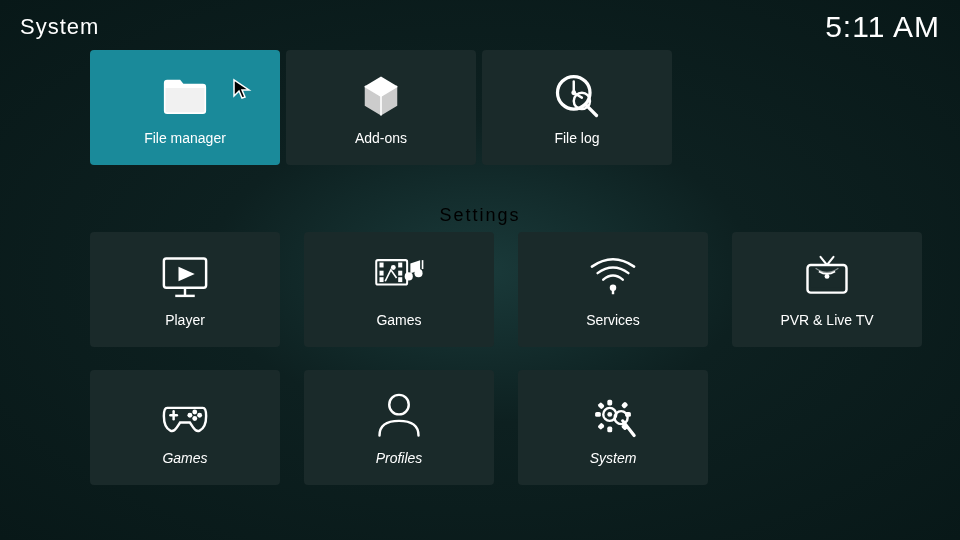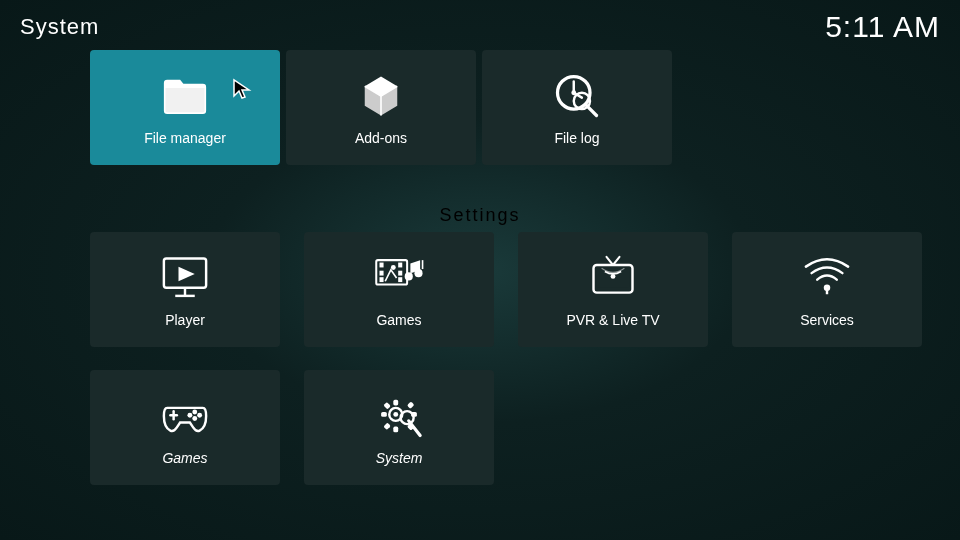--- a/index.html
+++ b/index.html
@@ -220,46 +220,46 @@
         <line x1="61" y1="21" x2="61" y2="10" stroke="white" stroke-width="2"></line>
       </svg>
     </div>
     <span class="tile-label">Games</span>
   </div>
 
   <div class="tile">
     <div class="tile-icon">
       <svg viewBox="0 0 64 64" xmlns="http://www.w3.org/2000/svg">
 
-        <line x1="24" y1="6" x2="32" y2="16" stroke="white" stroke-width="2.5" stroke-linecap="round"></line>
-        <line x1="40" y1="6" x2="32" y2="16" stroke="white" stroke-width="2.5" stroke-linecap="round"></line>
-        <rect x="8" y="16" width="48" height="34" rx="4" fill="none" stroke="white" stroke-width="3"></rect>
-        <rect x="12" y="20" width="40" height="24" rx="2" fill="#1a2a2a"></rect>
-
-        <path d="M22 24 Q32 30 42 24" fill="none" stroke="white" stroke-width="2"></path>
-        <path d="M18 20 Q32 30 46 20" fill="none" stroke="white" stroke-width="1.5" opacity="0.5"></path>
-        <circle cx="32" cy="30" r="3" fill="white"></circle>
-      </svg>
-    </div>
-    <span class="tile-label">PVR &amp; Live TV</span>
-  </div>
-
-  <div class="tile">
-    <div class="tile-icon">
-      <svg viewBox="0 0 64 64" xmlns="http://www.w3.org/2000/svg">
-
         <circle cx="32" cy="44" r="4" fill="white"></circle>
         <path d="M20 34 Q32 24 44 34" fill="none" stroke="white" stroke-width="3" stroke-linecap="round"></path>
         <path d="M13 26 Q32 12 51 26" fill="none" stroke="white" stroke-width="3" stroke-linecap="round"></path>
         <path d="M6 18 Q32 0 58 18" fill="none" stroke="white" stroke-width="3" stroke-linecap="round"></path>
         <line x1="32" y1="44" x2="32" y2="52" stroke="white" stroke-width="3"></line>
       </svg>
     </div>
     <span class="tile-label">Services</span>
   </div>
+
+  <div class="tile">
+    <div class="tile-icon">
+      <svg viewBox="0 0 64 64" xmlns="http://www.w3.org/2000/svg">
+
+        <line x1="24" y1="6" x2="32" y2="16" stroke="white" stroke-width="2.5" stroke-linecap="round"></line>
+        <line x1="40" y1="6" x2="32" y2="16" stroke="white" stroke-width="2.5" stroke-linecap="round"></line>
+        <rect x="8" y="16" width="48" height="34" rx="4" fill="none" stroke="white" stroke-width="3"></rect>
+        <rect x="12" y="20" width="40" height="24" rx="2" fill="#1a2a2a"></rect>
+
+        <path d="M22 24 Q32 30 42 24" fill="none" stroke="white" stroke-width="2"></path>
+        <path d="M18 20 Q32 30 46 20" fill="none" stroke="white" stroke-width="1.5" opacity="0.5"></path>
+        <circle cx="32" cy="30" r="3" fill="white"></circle>
+      </svg>
+    </div>
+    <span class="tile-label">PVR &amp; Live TV</span>
+  </div>
 </div>
 
 <div id="grid-row-2">
 
   <div class="tile">
     <div class="tile-icon">
       <svg viewBox="0 0 64 64" xmlns="http://www.w3.org/2000/svg">
 
         <path d="M10 22 Q6 22 6 32 Q6 46 14 50 Q18 52 22 46 L26 40 L38 40 L42 46 Q46 52 50 50 Q58 46 58 32 Q58 22 54 22 Z" fill="none" stroke="white" stroke-width="3"></path>
 
@@ -269,20 +269,30 @@
         <circle cx="44" cy="27" r="3" fill="white"></circle>
         <circle cx="50" cy="31" r="3" fill="white"></circle>
         <circle cx="44" cy="35" r="3" fill="white"></circle>
         <circle cx="38" cy="31" r="3" fill="white"></circle>
       </svg>
     </div>
     <span class="tile-label">Games</span>
   </div>
 
 
+  <div class="tile">
+    <div class="tile-icon">
+      <svg viewBox="0 0 64 64" xmlns="http://www.w3.org/2000/svg">
+
+        <circle cx="32" cy="18" r="12" fill="none" stroke="white" stroke-width="3"></circle>
+        <path d="M8 56 Q8 38 32 38 Q56 38 56 56" fill="none" stroke="white" stroke-width="3" stroke-linecap="round"></path>
+      </svg>
+    </div>
+    <span class="tile-label">Profiles</span>
+  </div>
 
   <div class="tile">
     <div class="tile-icon">
       <svg viewBox="0 0 64 64" xmlns="http://www.w3.org/2000/svg">
 
         <circle cx="28" cy="30" r="8" fill="none" stroke="white" stroke-width="3"></circle>
         <circle cx="28" cy="30" r="3" fill="white"></circle>
 
         <rect x="25" y="12" width="6" height="7" rx="2" fill="white"></rect>
         <rect x="25" y="45" width="6" height="7" rx="2" fill="white"></rect>

